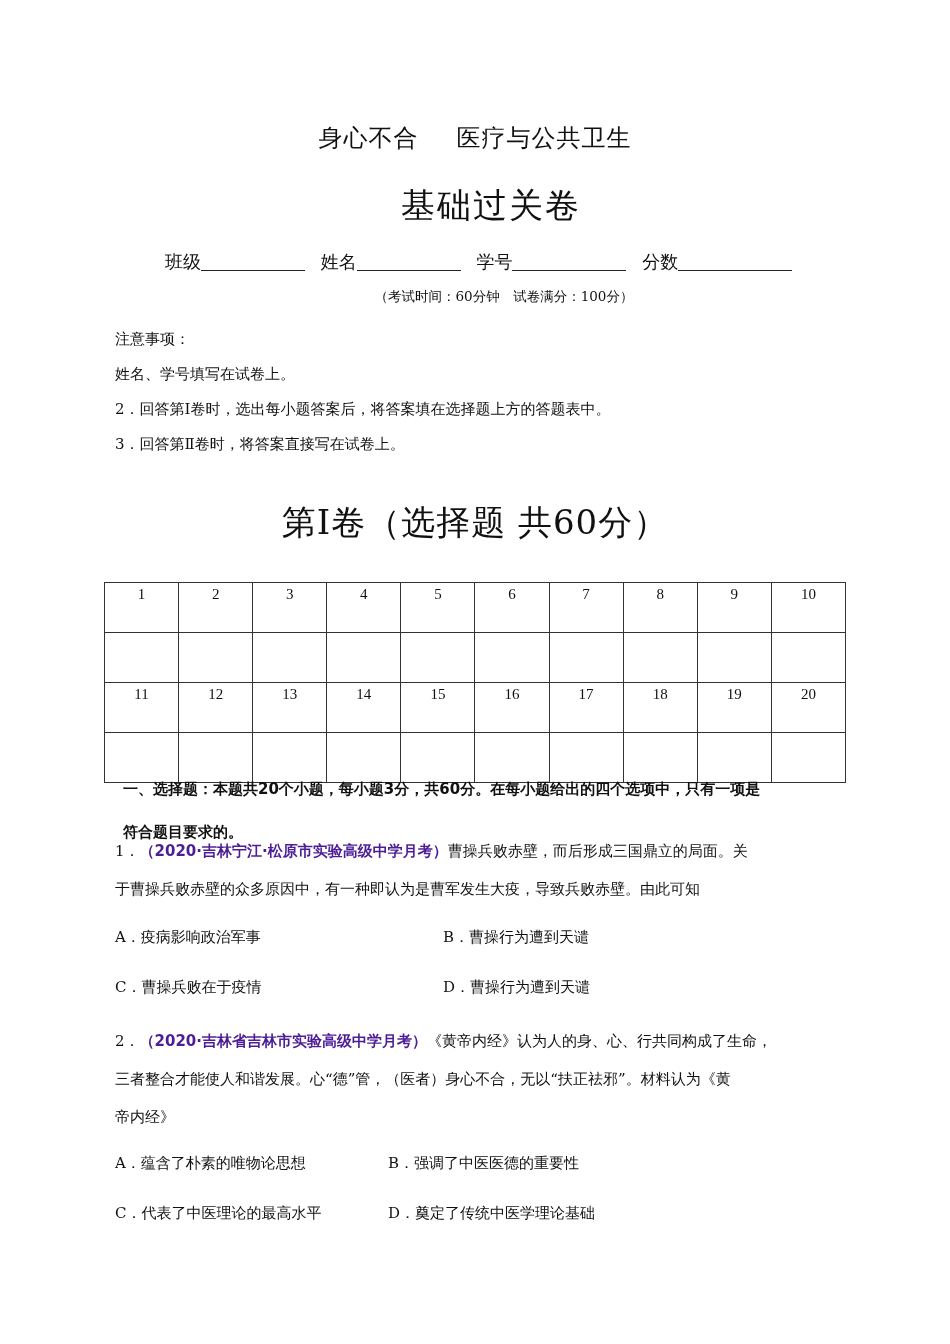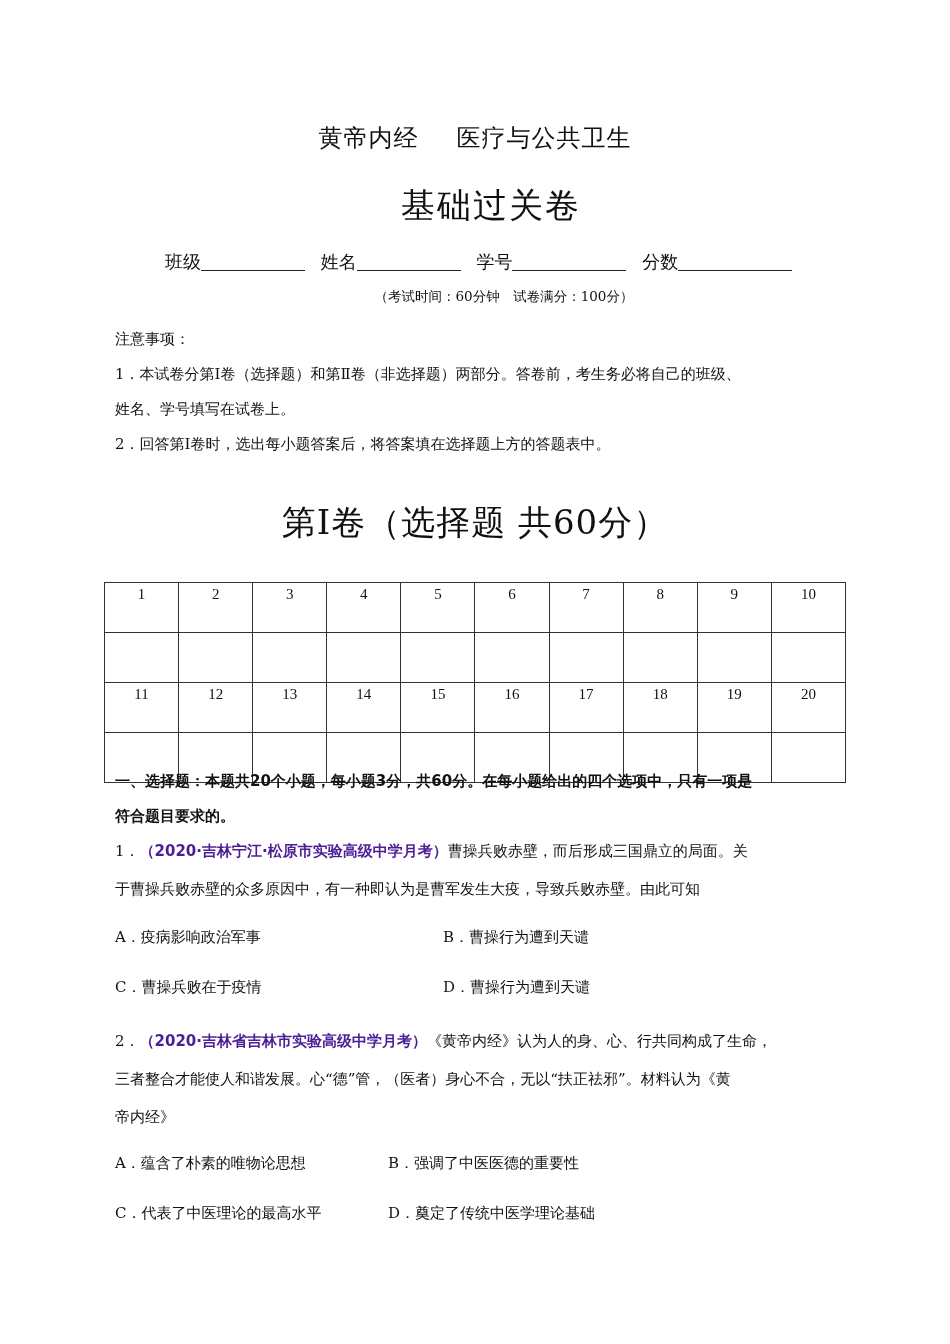--- a/index.html
+++ b/index.html
@@ -26,49 +26,49 @@
     .section-title { top: 500px; left: 0; width: 950px; text-align: center;
                      font-size: 34px; letter-spacing: 1px; }
     table.answer-grid { position: absolute; top: 582px; left: 104px; width: 742px;
                         border-collapse: collapse; table-layout: fixed; }
     table.answer-grid td { border: 1px solid #333; height: 45px; text-align: center;
                            vertical-align: top; font-size: 15px; padding-top: 3px;
                            font-family: "Liberation Serif", serif; }
     table.answer-grid tr.blank td { height: 45px; }
     .mc-head { top: 764px; left: 115px; width: 720px; font-size: 15px; line-height: 35px;
                font-weight: bold; font-family: "DejaVu Sans", "Liberation Sans", sans-serif; }
-    .mc-head p { margin: 0; }
+    .mc-head p { margin: 8px; }
     .question { left: 115px; width: 725px; font-size: 15px; line-height: 38px; }
     .question p { margin: 0; }
     .source { color: #4c1d95; font-weight: bold;
               font-family: "DejaVu Sans", "Liberation Sans", sans-serif; }
     .opt { position: absolute; font-size: 15px; white-space: nowrap; }
   </style>
 </head>
 <body>
 
 <div class="abs unit-title">
-  <span>黄帝内经</span><span class="gap"></span><span>医疗与公共卫生</span>
+  <span>身心不合</span><span class="gap"></span><span>医疗与公共卫生</span>
 </div>
 <div class="abs paper-title">基础过关卷</div>
 
 <div class="abs info-row">
   <span class="field"><span>班级</span><span class="line"></span></span>
   <span class="field"><span>姓名</span><span class="line w2"></span></span>
   <span class="field"><span>学号</span><span class="line w3"></span></span>
   <span class="field"><span>分数</span><span class="line w4"></span></span>
 </div>
 
 <div class="abs exam-meta">（考试时间：60分钟　试卷满分：100分）</div>
 
 <div class="abs notes">
   <p>注意事项：</p>
-  <p>1．本试卷分第Ⅰ卷（选择题）和第Ⅱ卷（非选择题）两部分。答卷前，考生务必将自己的班级、</p>
   <p>姓名、学号填写在试卷上。</p>
   <p>2．回答第Ⅰ卷时，选出每小题答案后，将答案填在选择题上方的答题表中。</p>
+  <p>3．回答第Ⅱ卷时，将答案直接写在试卷上。</p>
 </div>
 
 <div class="abs section-title">第Ⅰ卷（选择题  共60分）</div>
 
 <table class="answer-grid">
   <tbody>
       <tr>
     <td>1</td>
     <td>2</td>
     <td>3</td>

